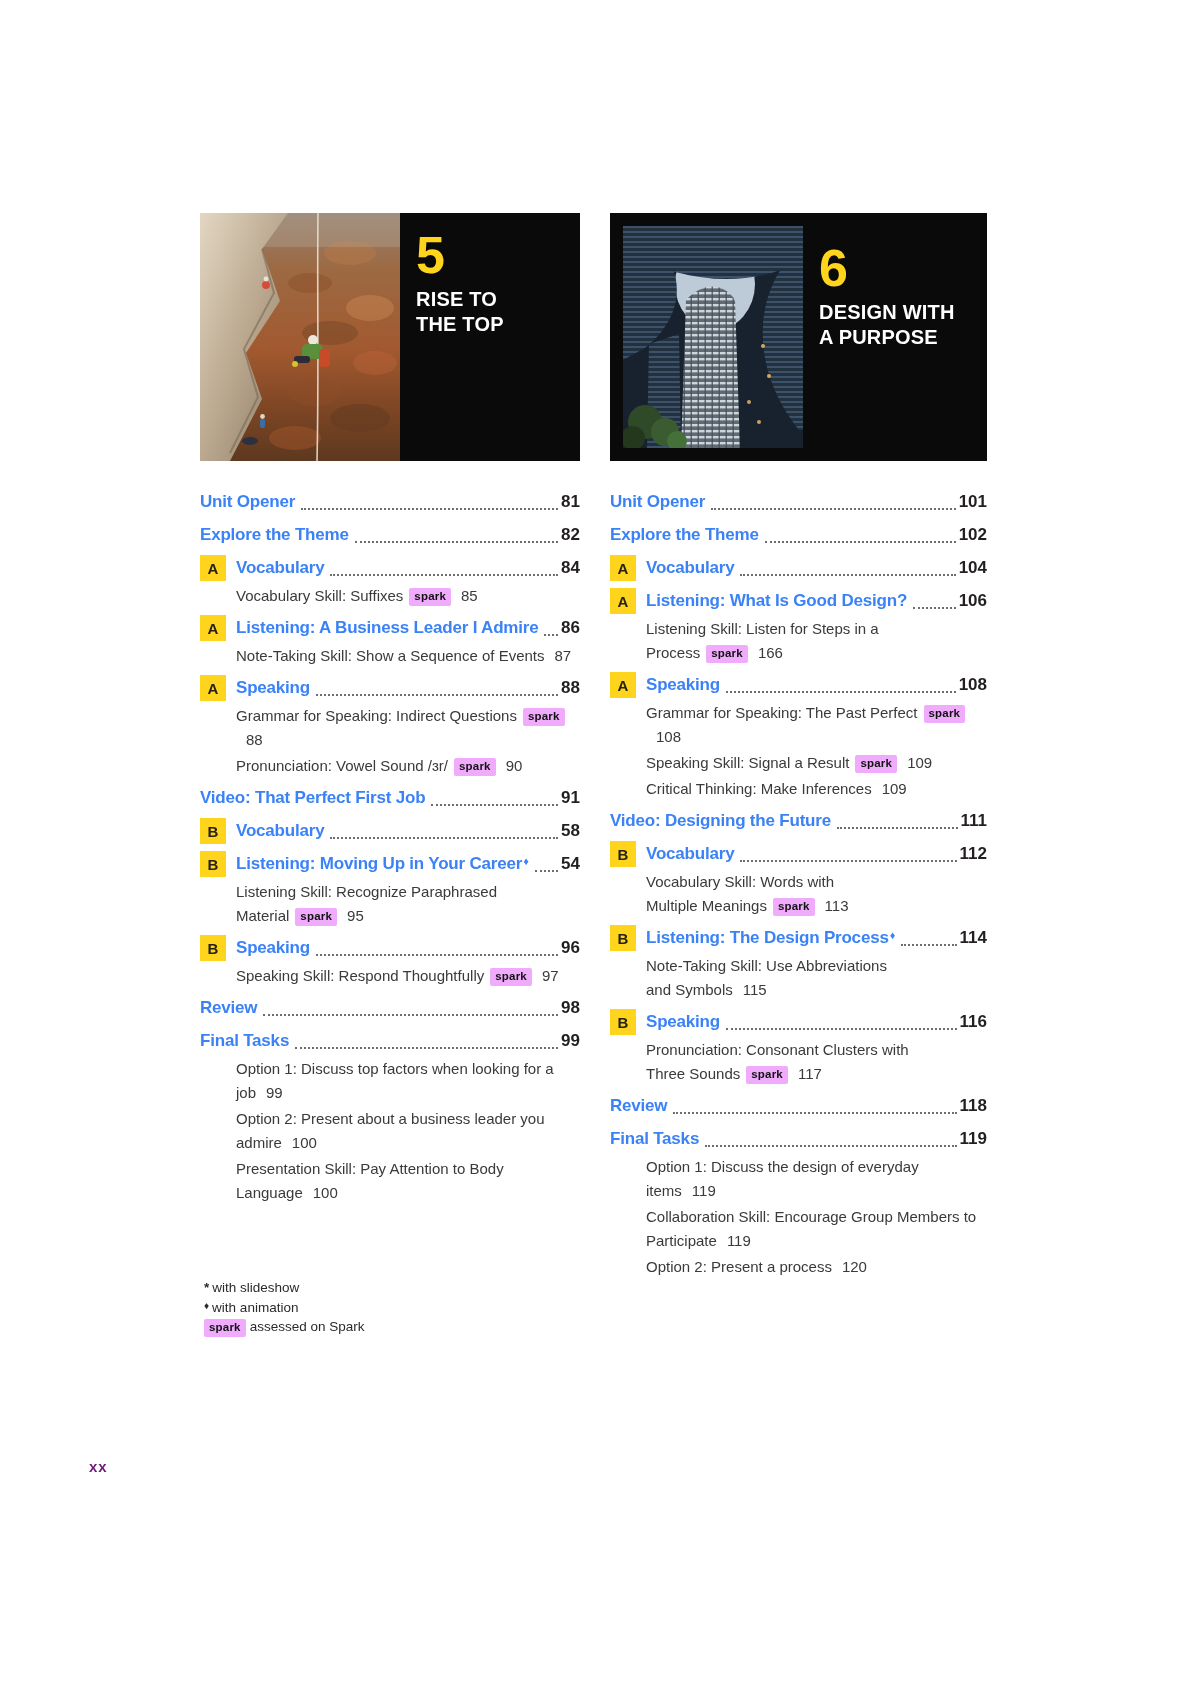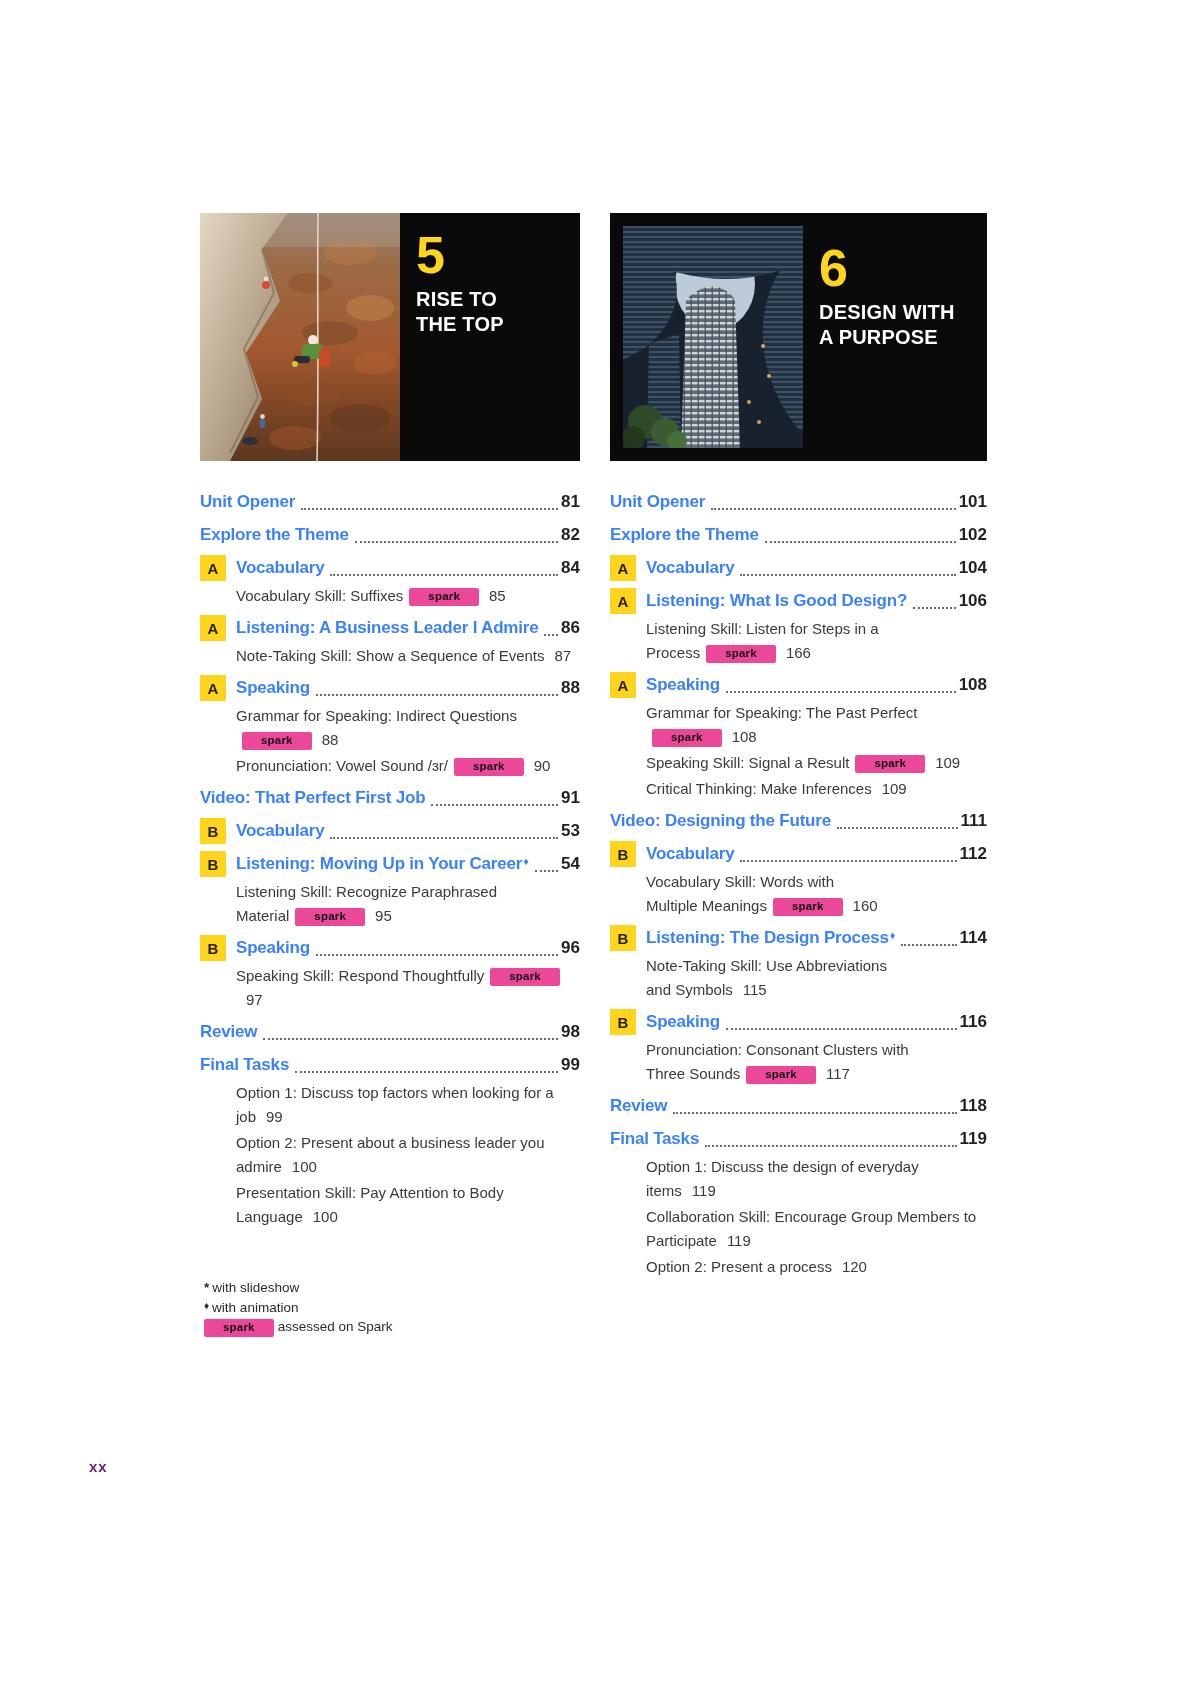--- a/index.html
+++ b/index.html
@@ -26,22 +26,22 @@
   .entry{margin-bottom:3px;}
   .erow{display:flex;align-items:center;min-height:30px;margin-bottom:1px;}
   .badge{flex:0 0 auto;width:26px;height:26px;margin-right:10px;background:#ffd41c;color:#262115;
          font-size:15px;font-weight:bold;display:flex;align-items:center;justify-content:center;}
   .elabel{font-size:17px;font-weight:bold;color:#3b82f6;white-space:nowrap;letter-spacing:-.2px;}
   .dia{font-size:11px;vertical-align:4px;margin-left:1px;}
   .leader{flex:1 1 auto;height:14px;border-bottom:2px dotted #6d6d6d;margin:0 3px 0 6px;min-width:12px;}
   .epage{flex:0 0 auto;font-size:17px;font-weight:bold;color:#231f20;}
   .subs{padding-left:36px;margin:1px 0 5px;}
   .sub{font-size:15px;color:#3a3a3a;line-height:24px;margin-bottom:2px;}
-  .spark{display:inline-block;background:#ec4899;color:#121212;font-weight:bold;font-size:11.5px;
-         line-height:1.1;padding:2px 19px 3px;border-radius:2px;margin-left:6px;vertical-align:1px;letter-spacing:.2px;}
+  .spark{display:inline-block;background:#f0abfc;color:#121212;font-weight:bold;font-size:11.5px;
+         line-height:1.1;padding:2px 5px 3px;border-radius:2px;margin-left:6px;vertical-align:1px;letter-spacing:.2px;}
   .spnum{margin-left:10px;color:#3a3a3a;}
 
   
   .footnotes{position:absolute;left:204px;top:1278px;font-size:13.5px;color:#2b2b2b;line-height:1.45;}
   .fn{display:block;}
   .fn .sym{font-weight:bold;margin-right:3px;}
   .fn .sym-dia{font-size:10px;vertical-align:3px;}
   .fn .spark{margin-left:0;margin-right:4px;vertical-align:0;}
 
   .corner{position:absolute;left:89px;top:1458px;font-size:15px;font-weight:bold;letter-spacing:1px;color:#701a75;}
@@ -156,21 +156,21 @@
             <span class="elabel">Video: That Perfect First Job</span>
             <span class="leader"></span>
             <span class="epage">91</span>
           </div>
         </div>
         <div class="entry lettered">
           <div class="erow">
             <span class="badge">B</span>
             <span class="elabel">Vocabulary</span>
             <span class="leader"></span>
-            <span class="epage">53</span>
+            <span class="epage">58</span>
           </div>
         </div>
         <div class="entry lettered">
           <div class="erow">
             <span class="badge">B</span>
             <span class="elabel">Listening: Moving Up in Your Career<span class="dia">♦</span></span>
             <span class="leader"></span>
             <span class="epage">54</span>
           </div>
           <div class="subs">
@@ -305,21 +305,21 @@
           </div>
         </div>
         <div class="entry lettered">
           <div class="erow">
             <span class="badge">B</span>
             <span class="elabel">Vocabulary</span>
             <span class="leader"></span>
             <span class="epage">112</span>
           </div>
           <div class="subs">
-            <div class="sub">Vocabulary Skill: Words with<br>Multiple Meanings<span class="spark">spark</span><span class="spnum">160</span></div>
+            <div class="sub">Vocabulary Skill: Words with<br>Multiple Meanings<span class="spark">spark</span><span class="spnum">113</span></div>
           </div>
         </div>
         <div class="entry lettered">
           <div class="erow">
             <span class="badge">B</span>
             <span class="elabel">Listening: The Design Process<span class="dia">♦</span></span>
             <span class="leader"></span>
             <span class="epage">114</span>
           </div>
           <div class="subs">

